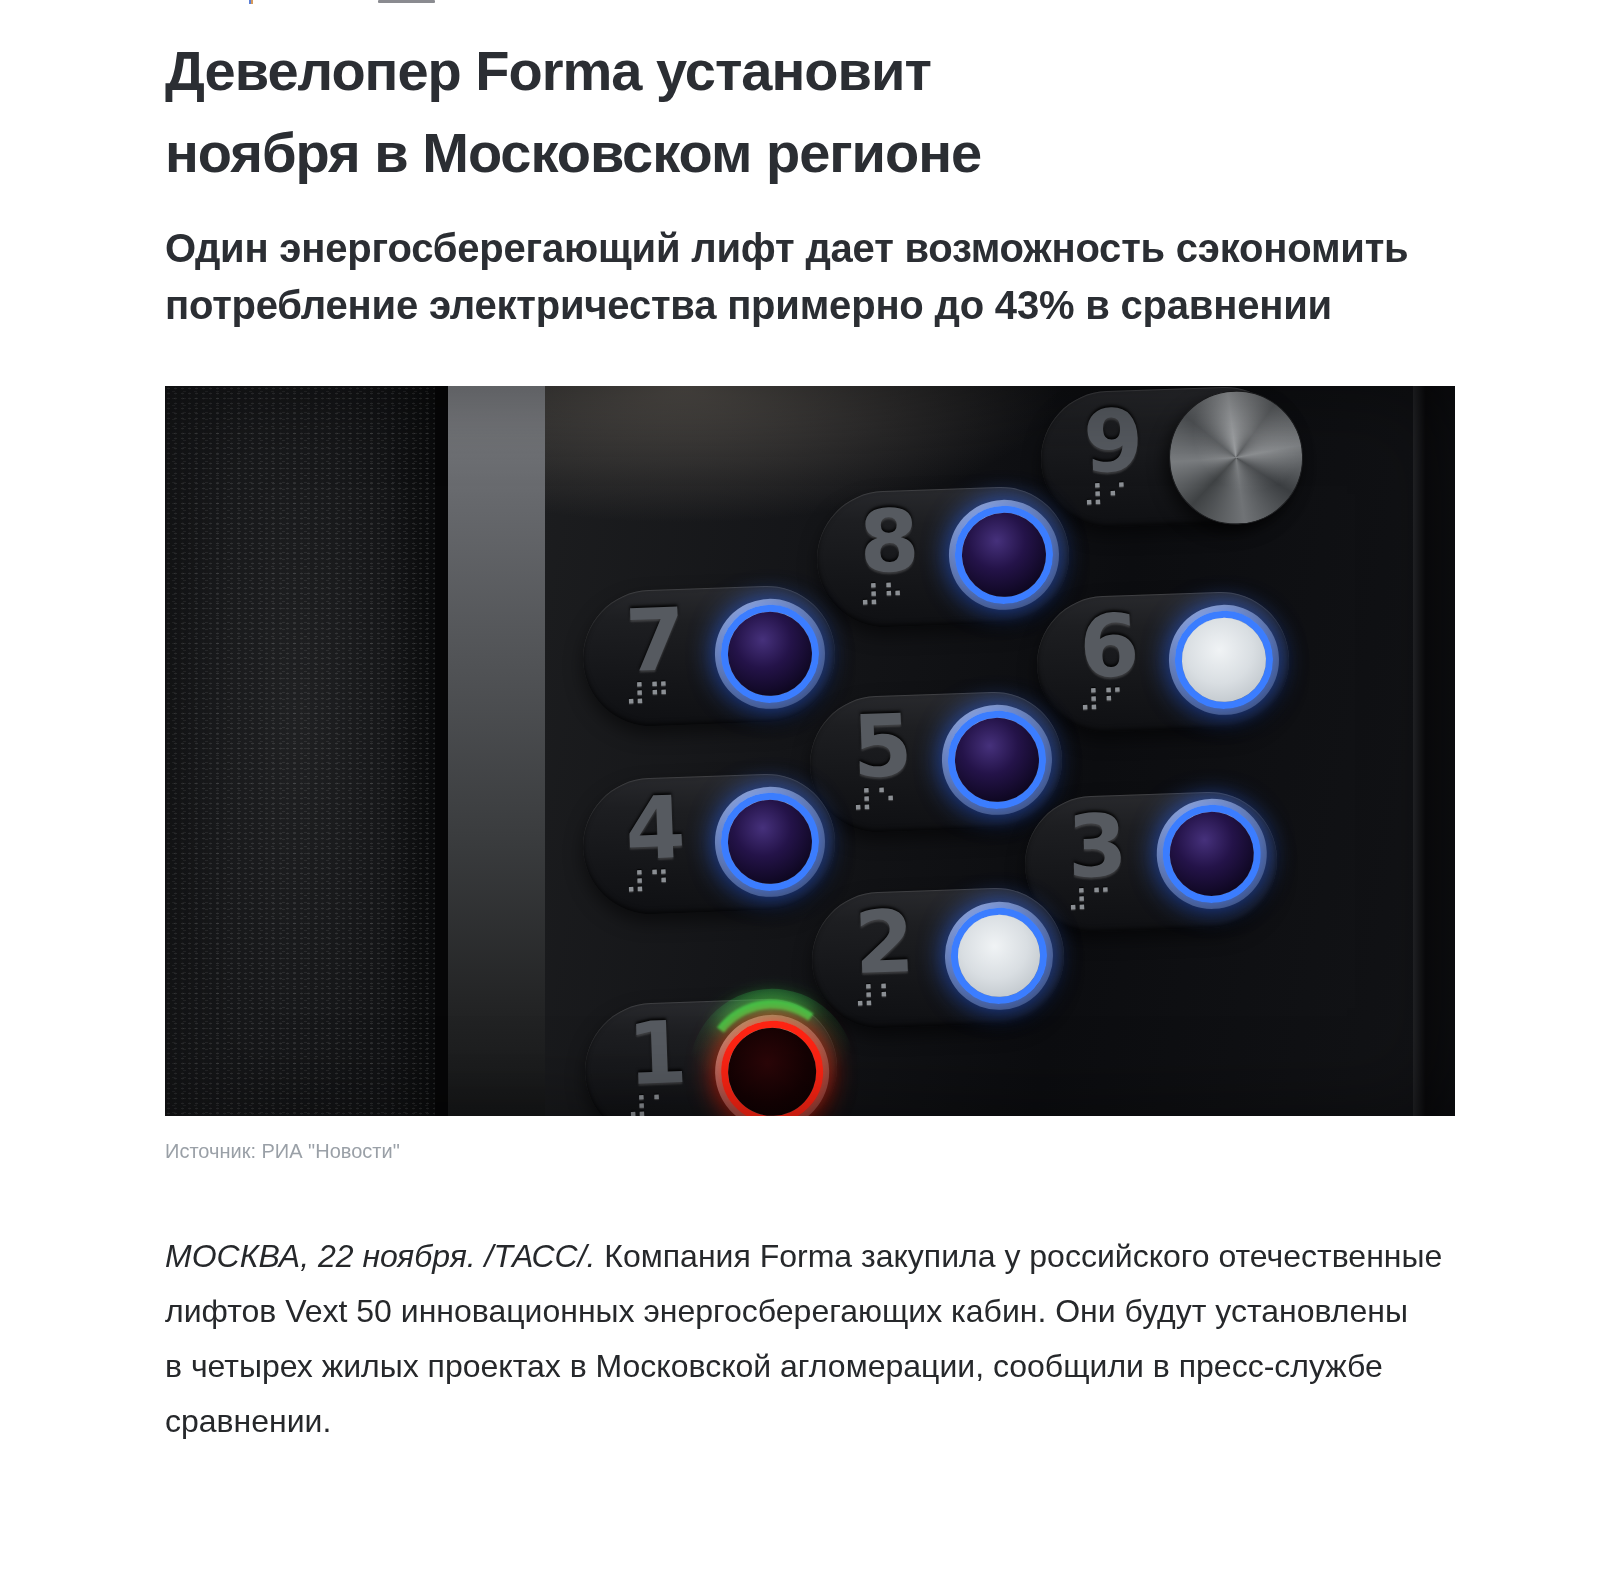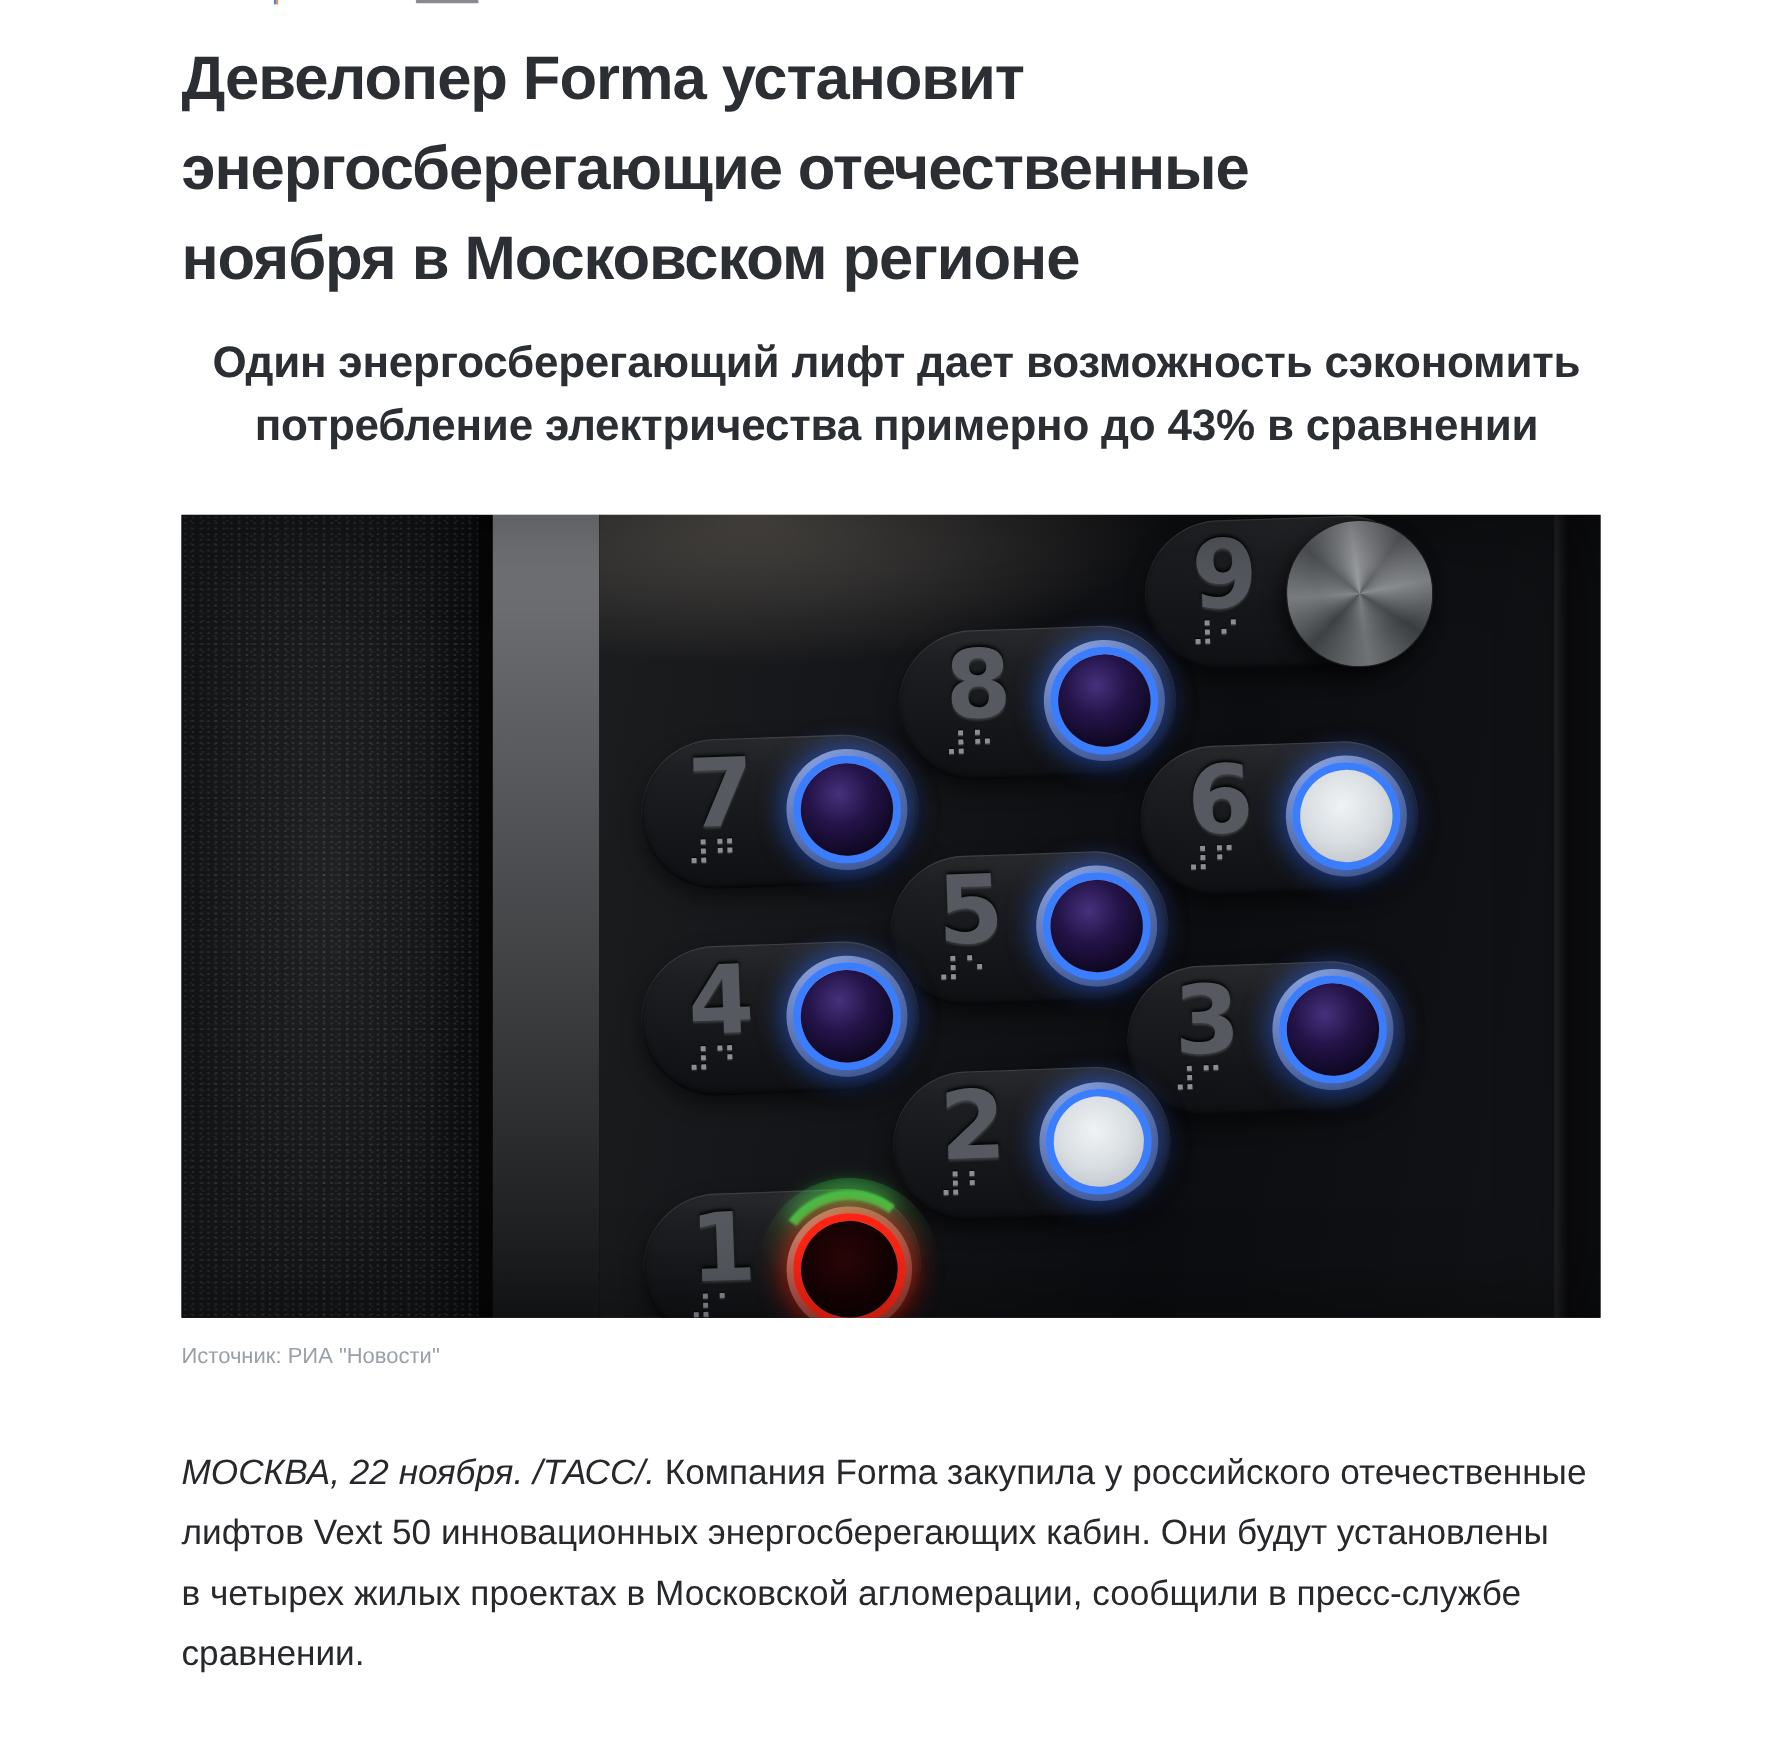--- a/index.html
+++ b/index.html
@@ -15,21 +15,21 @@
     background:linear-gradient(90deg,#5b7fd6 50%,#d69a5b 50%); }
   .frag-bar { left:378px; width:57px; height:3px; background:#8a8b90; border-radius:1px; }
 
   .content { position:absolute; left:165px; top:0; width:1300px; }
 
   .headline { margin:0; padding-top:30px; font-size:56px; line-height:82px;
     font-weight:700; letter-spacing:-1px; color:#2b2e33; }
   .headline .line { white-space:nowrap; }
 
   .lead { margin-top:26px; font-size:40px; line-height:57px; font-weight:600;
-    color:#2b2e33; letter-spacing:-0.2px;text-align:center; }
+    color:#2b2e33; letter-spacing:-0.2px; }
   .lead .line { white-space:nowrap; }
 
   
   .photo { position:relative; margin-top:52px; width:1290px; height:730px;
     background:#0d0e10; overflow:hidden; }
   .photo-vignette { position:absolute; inset:0; z-index:5; pointer-events:none;
     box-shadow:inset 0 0 90px rgba(0,0,0,0.45); }
 
   .tex-panel { position:absolute; left:0; top:0; width:270px; height:100%;
     background-color:#17181a;
@@ -99,21 +99,20 @@
 </style>
 </head>
 <body>
 
 <div class="frag frag-tick"></div>
 <div class="frag frag-bar"></div>
 
 <div class="content">
   <h1 class="headline">
       <div class="line">Девелопер Forma установит</div>
-      <div class="line">энергосберегающие отечественные</div>
       <div class="line">ноября в Московском регионе</div>
     </h1>
   <div class="lead">
       <div class="line">Один энергосберегающий лифт дает возможность сэкономить</div>
       <div class="line">потребление электричества примерно до 43% в сравнении</div>
     </div>
 
   <div class="photo">
     <div class="tex-panel"></div>
     <div class="tex-gap"></div>

